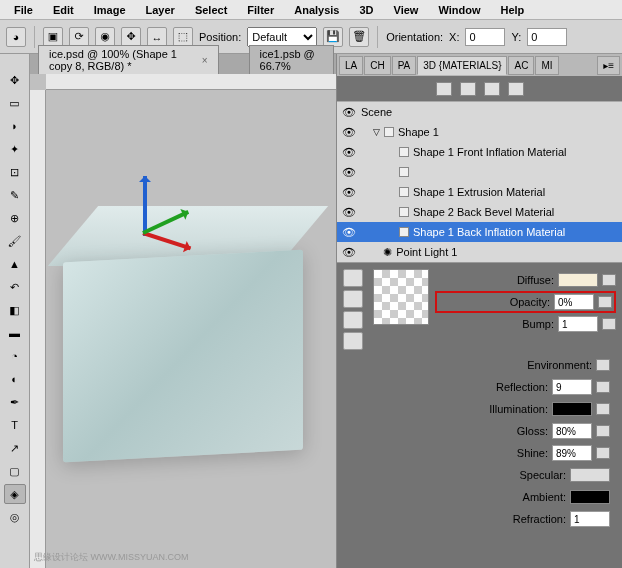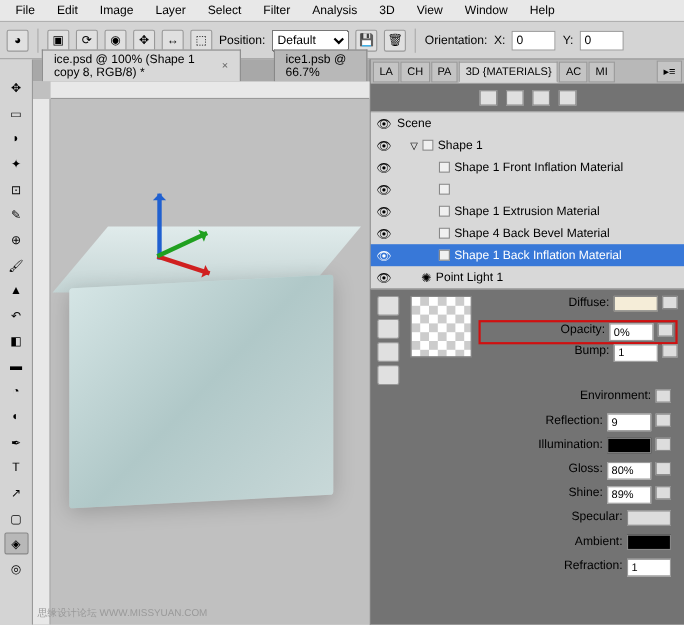--- a/index.html
+++ b/index.html
@@ -1,17 +1,17 @@
 <!DOCTYPE html>
 <html><head>
 <meta charset="utf-8">
 <style>
 * { margin:0; padding:0; box-sizing:border-box; font-family:Tahoma,Arial,sans-serif; font-size:11px; }
 body { background:#d4d4d4; width:622px; height:568px; overflow:hidden; position:relative; }
-.menubar { background:#e8e8e8; height:20px; display:flex; align-items:center; padding:0 4px; border-bottom:1px solid #b0b0b0; }
+.menubar { background:#e8e8e8; height:20px; display:flex; align-items:center; padding:0 4px; border-bottom:1px solid #b0b0b0;font-weight:bold; }
 .menubar span { padding:3px 10px; cursor:default; }
 .optbar { background:#d4d4d4; height:34px; display:flex; align-items:center; padding:2px 6px; gap:6px; border-bottom:1px solid #999; }
 .optbar .ico { width:20px; height:20px; display:flex; align-items:center; justify-content:center; border:1px solid #999; background:#e0e0e0; border-radius:2px; }
 .optbar .sep { width:1px; height:22px; background:#aaa; margin:0 2px; }
 .optbar select { height:20px; width:70px; font-size:11px; }
 .optbar input { width:40px; height:18px; font-size:11px; padding:0 3px; border:1px solid #999; }
 .optbar label { font-size:11px; }
 .work { display:flex; height:514px; }
 .toolcol { width:30px; background:#d4d4d4; border-right:1px solid #999; display:flex; flex-direction:column; align-items:center; padding-top:16px; gap:3px; }
 .toolcol .t { width:22px; height:20px; display:flex; align-items:center; justify-content:center; border:1px solid transparent; border-radius:2px; }
@@ -47,21 +47,21 @@
 .srow .ind { display:inline-block; }
 .srow.sel { background:#3878d8; color:#fff; }
 .srow .tri { font-size:9px; }
 .srow .sq { width:10px; height:10px; border:1px solid #888; background:#f0f0f0; display:inline-block; }
 .mat { padding:6px; }
 .mat-top { display:flex; gap:6px; margin-bottom:4px; }
 .mat-left { width:24px; display:flex; flex-direction:column; gap:3px; }
 .mat-left span { width:20px; height:18px; border:1px solid #999; background:#e0e0e0; border-radius:2px; }
 .swatch { width:56px; height:56px; background:repeating-conic-gradient(#ccc 0 25%,#fff 0 50%) 0 0/16px 16px; border:1px solid #888; }
 .props { flex:1; }
-.prow { display:flex; align-items:flex-start; height:22px; gap:4px; justify-content:flex-end; }
+.prow { display:flex; align-items:center; height:22px; gap:4px; justify-content:flex-end; }
 .prow label { font-size:11px; text-align:right; }
 .prow input { width:40px; height:16px; border:1px solid #999; font-size:10px; padding:0 3px; }
 .prow .sw { width:40px; height:14px; border:1px solid #888; }
 .prow .folder { width:14px; height:12px; border:1px solid #888; background:#ddd; }
 .highlight { border:2px solid #d01010; padding:1px 2px; }
 .prow.full { padding-right:6px; }
 .watermark { position:absolute; bottom:4px; left:4px; font-size:9px; color:#999; }
 </style>
 </head>
 <body>
@@ -194,21 +194,21 @@
       <div class="srow">
           <span class="eye">👁</span>
           <span class="ind" style="width:34px"></span>
           <span class="sq"></span>
           <span>Shape 1 Extrusion Material</span>
         </div>
       <div class="srow">
           <span class="eye">👁</span>
           <span class="ind" style="width:34px"></span>
           <span class="sq"></span>
-          <span>Shape 4 Back Bevel Material</span>
+          <span>Shape 2 Back Bevel Material</span>
         </div>
       <div class="srow sel">
           <span class="eye">👁</span>
           <span class="ind" style="width:34px"></span>
           <span class="sq"></span>
           <span>Shape 1 Back Inflation Material</span>
         </div>
       <div class="srow">
           <span class="eye">👁</span>
           <span class="ind" style="width:18px"></span>

